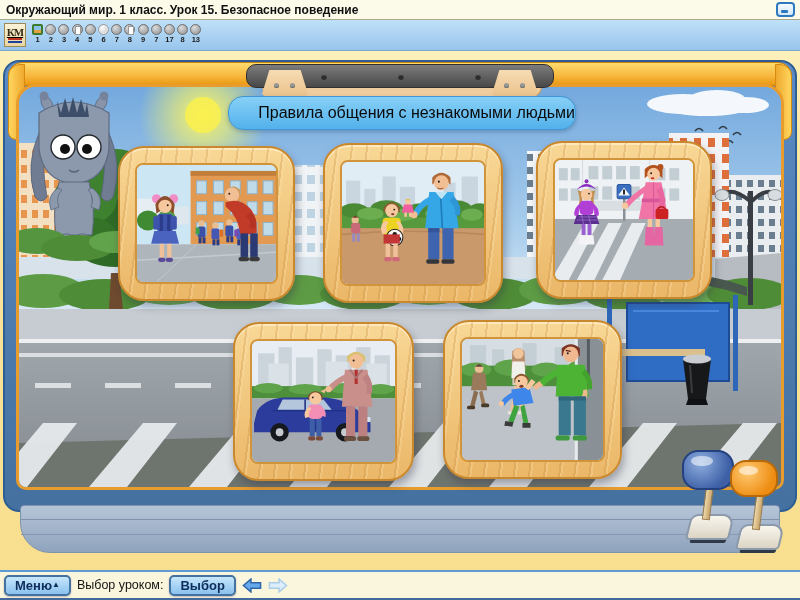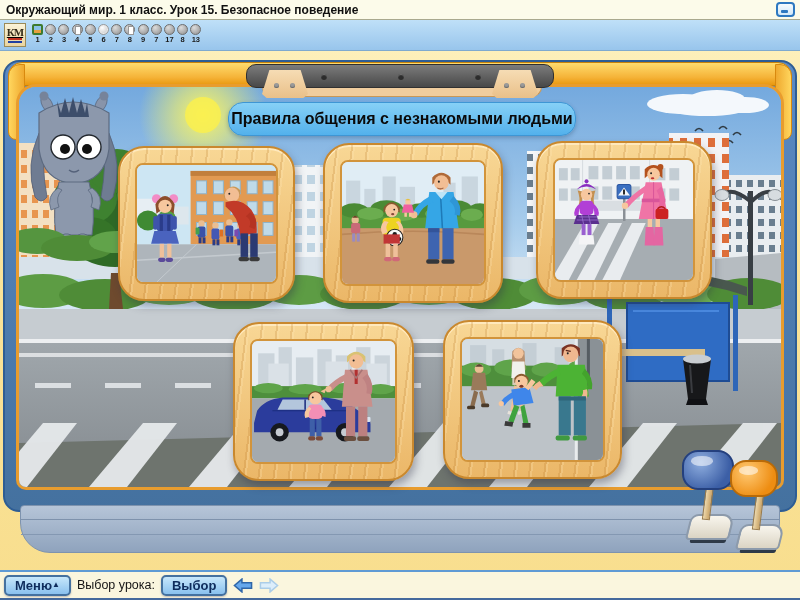--- a/index.html
+++ b/index.html
@@ -71,22 +71,22 @@
   .plate .screw{position:absolute;top:13px;width:5px;height:5px;border-radius:50%;background:#9A9A9A;
                 box-shadow:inset 0 -1px 1px #666;}
 
   
   .scene{position:absolute;left:16px;top:84px;width:768px;height:406px;border:3px solid #E89C2E;
          border-radius:20px 20px 10px 10px;box-sizing:border-box;overflow:hidden;z-index:3;
          background:#9CC4E8;box-shadow:inset 0 5px 12px rgba(30,60,100,.25);}
   .scene svg{display:block;width:100%;height:100%;}
 
   
-  .banner{position:absolute;left:228px;top:102px;width:346px;height:32px;line-height:32px;
-          text-align:center;font-weight:bold;font-size:16px;color:#0A0A0A;
+  .banner{position:absolute;left:228px;top:96px;width:346px;height:32px;line-height:32px;
+          text-align:right;font-weight:normal;font-size:16px;color:#0A0A0A;
           background:linear-gradient(180deg,#86D0F6,#53B1EC);border:1px solid #3E96D4;
           border-radius:15px;z-index:8;box-shadow:0 2px 4px rgba(30,60,90,.3);}
 
   
   .photo-frame{position:absolute;border-radius:26px;border:2px solid #C9882E;box-sizing:border-box;
                background:linear-gradient(180deg,#F8D795,#EBB768);
                box-shadow:inset 0 2px 0 #FFE9BD,2px 5px 9px rgba(50,50,70,.4);z-index:8;}
   .photo-frame::before{content:'';position:absolute;inset:0;border-radius:24px;pointer-events:none;
                background:repeating-linear-gradient(97deg,rgba(200,140,60,0) 0 11px,
                     rgba(186,122,44,.22) 11px 13px,rgba(255,232,185,.25) 13px 15px);}
@@ -810,21 +810,21 @@
     <div class="jstem"></div>
     <div class="jknob orange"></div>
   </div>
 
   <div class="footer">
     <div class="f-group">
       <button class="btn">
         <span>Меню</span>
         <span class="tri">▲</span>
       </button>
-      <span class="f-label">Выбор урока:</span>
+      <span class="f-label">Выбор уроком:</span>
       <button class="btn">Выбор</button>
       <span class="arrow on">
         <svg viewBox="0 0 18 14">
             <path d="M8,1 L1,7 L8,13 L8,9.5 L17,9.5 L17,4.5 L8,4.5 Z" stroke-width="1.4"></path>
           </svg>
       </span>
       <span class="arrow dis flip">
         <svg viewBox="0 0 18 14">
             <path d="M8,1 L1,7 L8,13 L8,9.5 L17,9.5 L17,4.5 L8,4.5 Z" stroke-width="1.4"></path>
           </svg>

